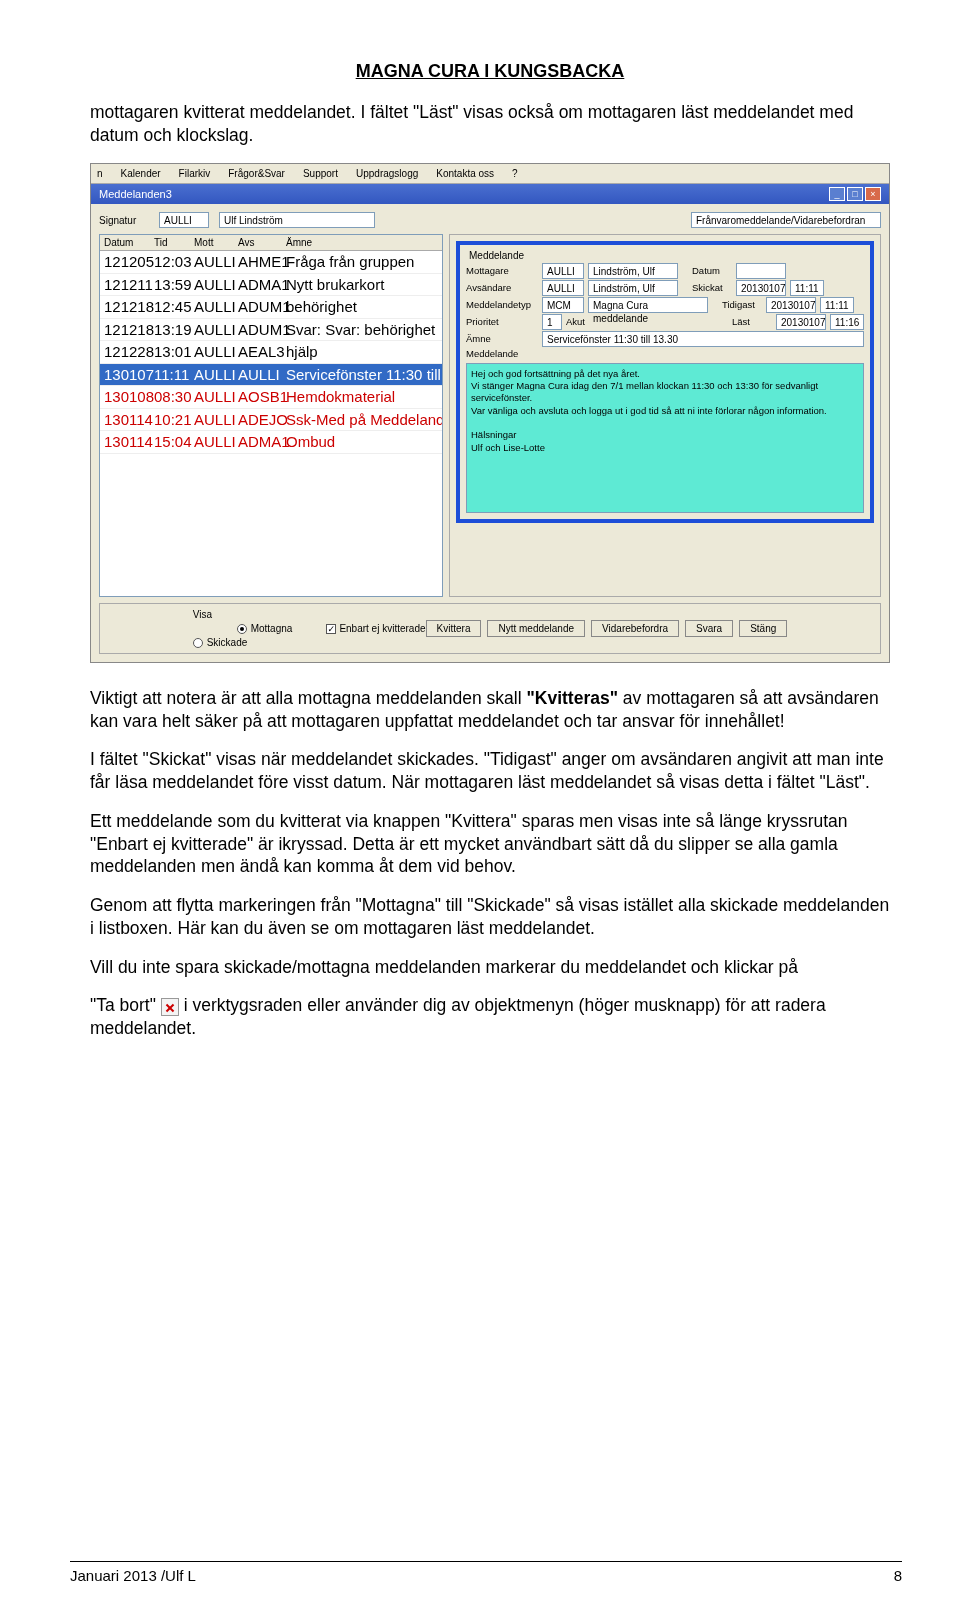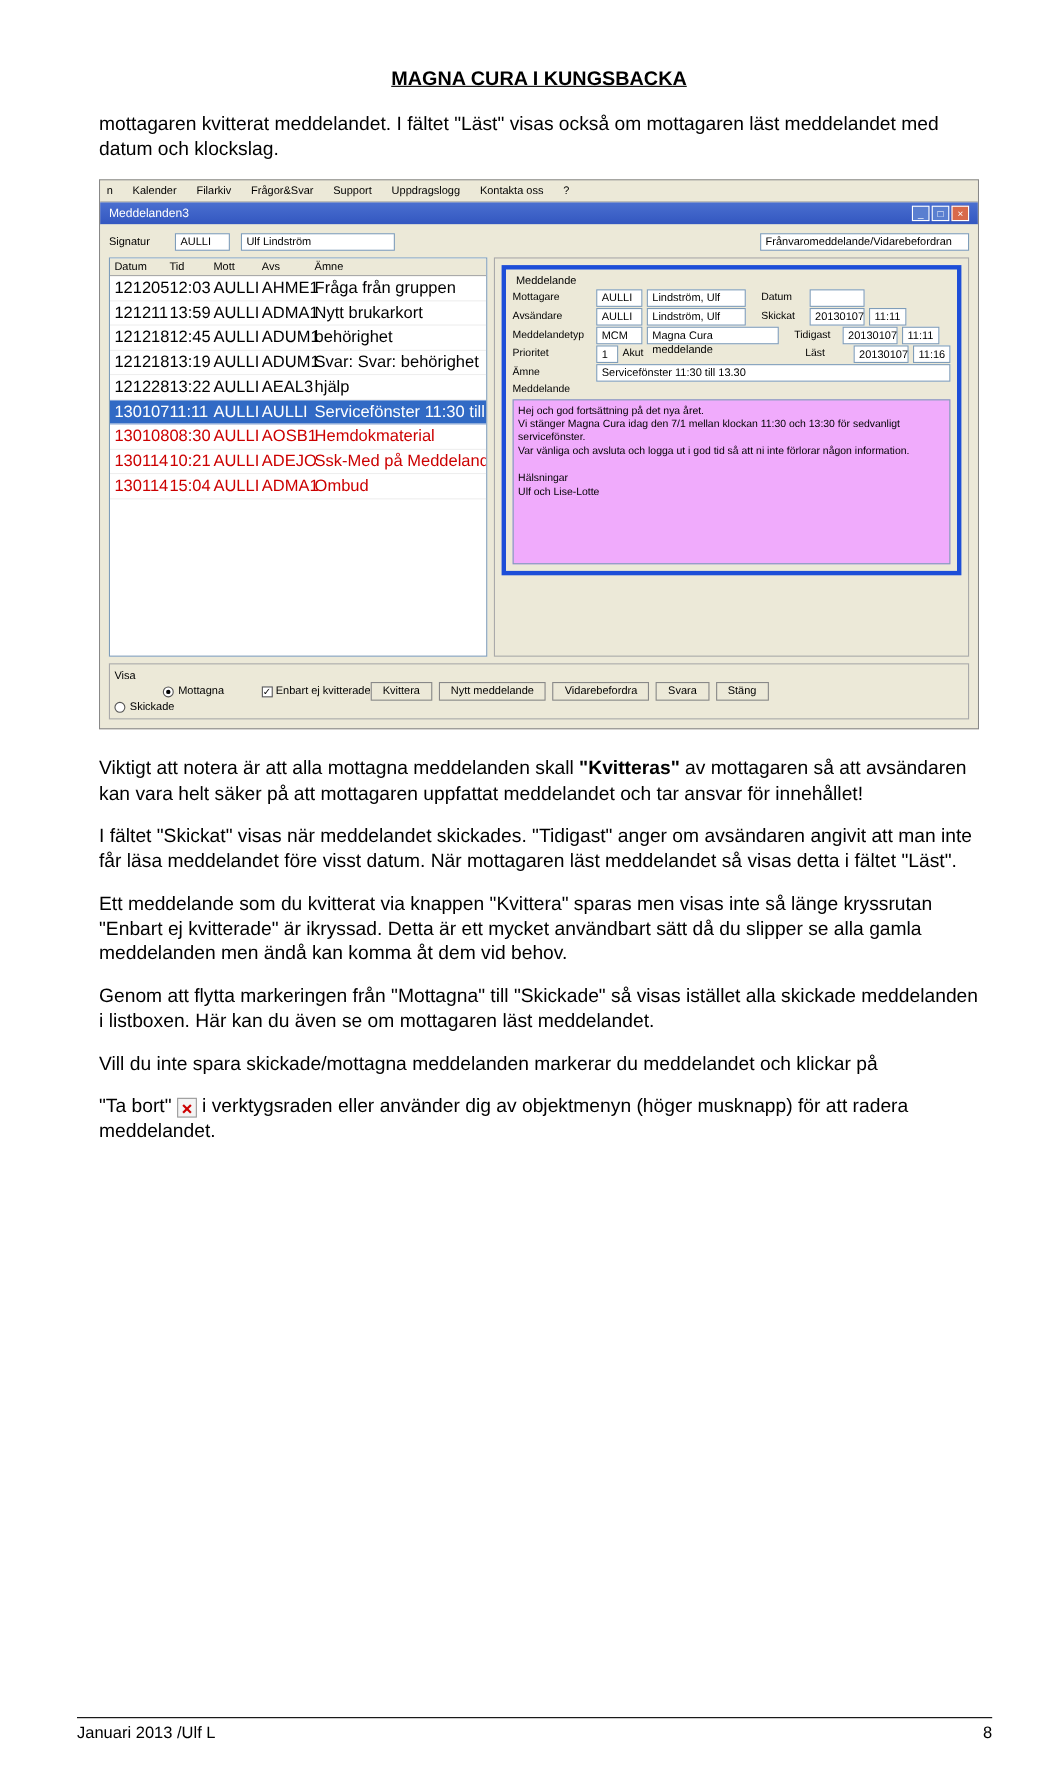--- a/index.html
+++ b/index.html
@@ -57,22 +57,22 @@
   .listhdr, .listrow { display: grid; grid-template-columns: 48px 38px 42px 46px 1fr; gap: 2px; padding: 1px 4px; }
   .listhdr { background: #ece9d8; border-bottom: 1px solid #aaa; font-size: 10px; }
   .listrow { font-size: 15px; border-bottom: 1px solid #eee; white-space: nowrap; overflow: hidden; }
   .listrow.sel { background: #316ac5; color: #fff; }
   .listrow.red { color: #c00; }
   .detailpane .fs { border: 4px solid #1d4ed8; padding: 4px 6px 6px 6px; margin-bottom: 4px; }
   .detailpane .fs-title { background: #ece9d8; font-size: 10px; margin-top: -10px; display: inline-block; padding: 0 3px; }
   .drow { display: flex; align-items: center; gap: 4px; margin: 1px 0; font-size: 9.5px; }
   .drow .dlbl { width: 72px; }
   .drow .dlbl2 { width: 40px; margin-left: 10px; }
-  .msgbox { background: #f0abfc; border: 1px solid #7f9db9; padding: 4px; font-size: 9.5px; margin-top: 2px; height: 150px; }
-  .bottomrow { display: flex; justify-content: flex-start; align-items: center; border: 1px solid #aaa; padding: 4px; }
+  .msgbox { background: #5eead4; border: 1px solid #7f9db9; padding: 4px; font-size: 9.5px; margin-top: 2px; height: 150px; }
+  .bottomrow { display: flex; justify-content: center; align-items: center; border: 1px solid #aaa; padding: 4px; }
   .bottomrow .left { display: flex; flex-direction: column; gap: 1px; }
   .bottomrow .left .rad { display: flex; align-items: center; gap: 4px; }
   .bottomrow .btns { display: flex; gap: 6px; }
   .appbtn { background: #ece9d8; border: 1px solid #888; padding: 1px 10px; font-size: 10px; }
   .chk { display: flex; align-items: center; gap: 3px; margin-left: 30px; }
   .radio { width: 10px; height: 10px; border: 1px solid #555; border-radius: 50%; display: inline-block; background: #fff; }
   .radio.on::after { content: ""; display: block; width: 4px; height: 4px; background: #000; border-radius: 50%; margin: 2px; }
   .cb { width: 10px; height: 10px; border: 1px solid #555; display: inline-block; background: #fff; font-size: 9px; line-height: 9px; text-align: center; }
   .delete-icon {
     display: inline-block; width: 18px; height: 18px;
@@ -113,21 +113,21 @@
       <div class="winbtns">
         <div class="winbtn min">_</div>
         <div class="winbtn max">□</div>
         <div class="winbtn">×</div>
       </div>
     </div>
     <div class="app-body">
       <div class="sigrow">
         <span class="lbl">Signatur</span>
         <span class="fld" style="width:50px">AULLI</span>
-        <span class="fld" style="width:140px">Ulf Lindström</span>
+        <span class="fld" style="width:156px">Ulf Lindström</span>
         <span style="flex:1"></span>
         <span class="fld" style="width:190px">Frånvaromeddelande/Vidarebefordran</span>
       </div>
 
       <div class="content-row">
         <div class="listpane">
           <div class="listhdr">
             <span>Datum</span>
             <span>Tid</span>
             <span>Mott</span>
@@ -158,21 +158,21 @@
               </div>
               <div class="listrow ">
                 <span>121218</span>
                 <span>13:19</span>
                 <span>AULLI</span>
                 <span>ADUM1</span>
                 <span>Svar: Svar: behörighet</span>
               </div>
               <div class="listrow ">
                 <span>121228</span>
-                <span>13:22</span>
+                <span>13:01</span>
                 <span>AULLI</span>
                 <span>AEAL3</span>
                 <span>hjälp</span>
               </div>
               <div class="listrow sel">
                 <span>130107</span>
                 <span>11:11</span>
                 <span>AULLI</span>
                 <span>AULLI</span>
                 <span>Servicefönster 11:30 till 13:30</span>

